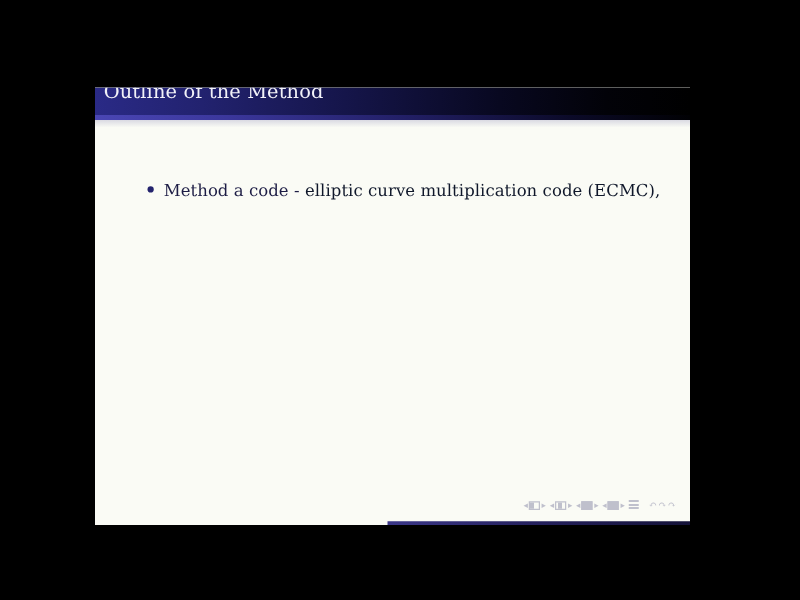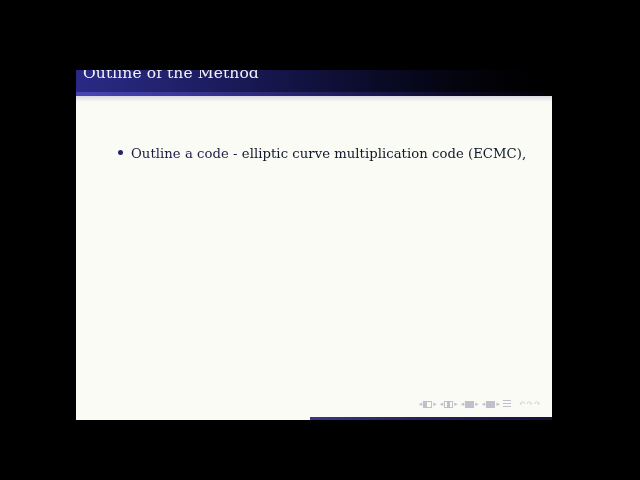--- a/index.html
+++ b/index.html
@@ -205,21 +205,21 @@
     <div id="slide-header">
       <div id="slide-title">Outline of the Method</div>
     </div>
     <div id="slide-header-underline"></div>
     <div id="slide-header-glow"></div>
 
     <div id="slide-body">
 
       <div class="bullet-row">
         <span class="bullet-marker"></span>
-        <span class="bullet-text"><span>Outline a code - </span><span class="emph">elliptic curve multiplication code (ECMC),</span></span>
+        <span class="bullet-text"><span>Method a code - </span><span class="emph">elliptic curve multiplication code (ECMC),</span></span>
       </div>
 
     </div>
 
     <div id="slide-footer">
 
       <div id="nav-symbols">
 
         <div class="nav-group">
           <span class="nav-arrow">◂</span>

